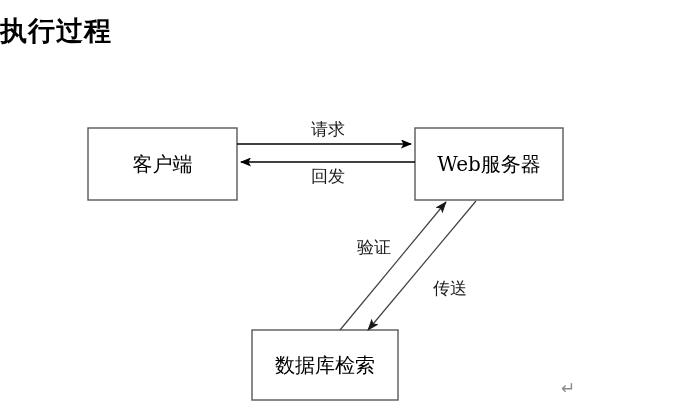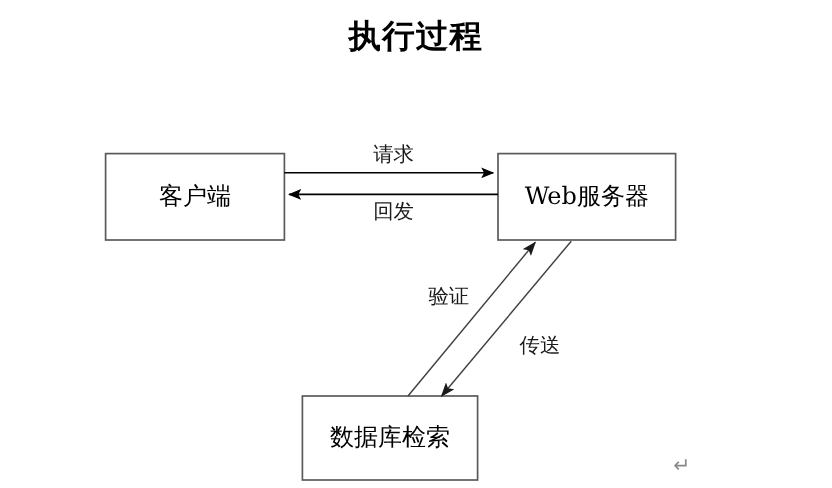--- a/index.html
+++ b/index.html
@@ -15,21 +15,21 @@
     width: 693px;
     height: 407px;
     background: #ffffff;
     overflow: hidden;
   }
   #diagram-title {
     position: absolute;
     left: 0;
     top: 14px;
     width: 693px;
-    text-align: center;
+    text-align: left;
     font-family: "DejaVu Serif", "Liberation Serif", serif;
     font-size: 27px;
     font-weight: 700;
     color: #000000;
     letter-spacing: 1px;
     line-height: 34px;
   }
   #flow-svg {
     position: absolute;
     left: 0;

